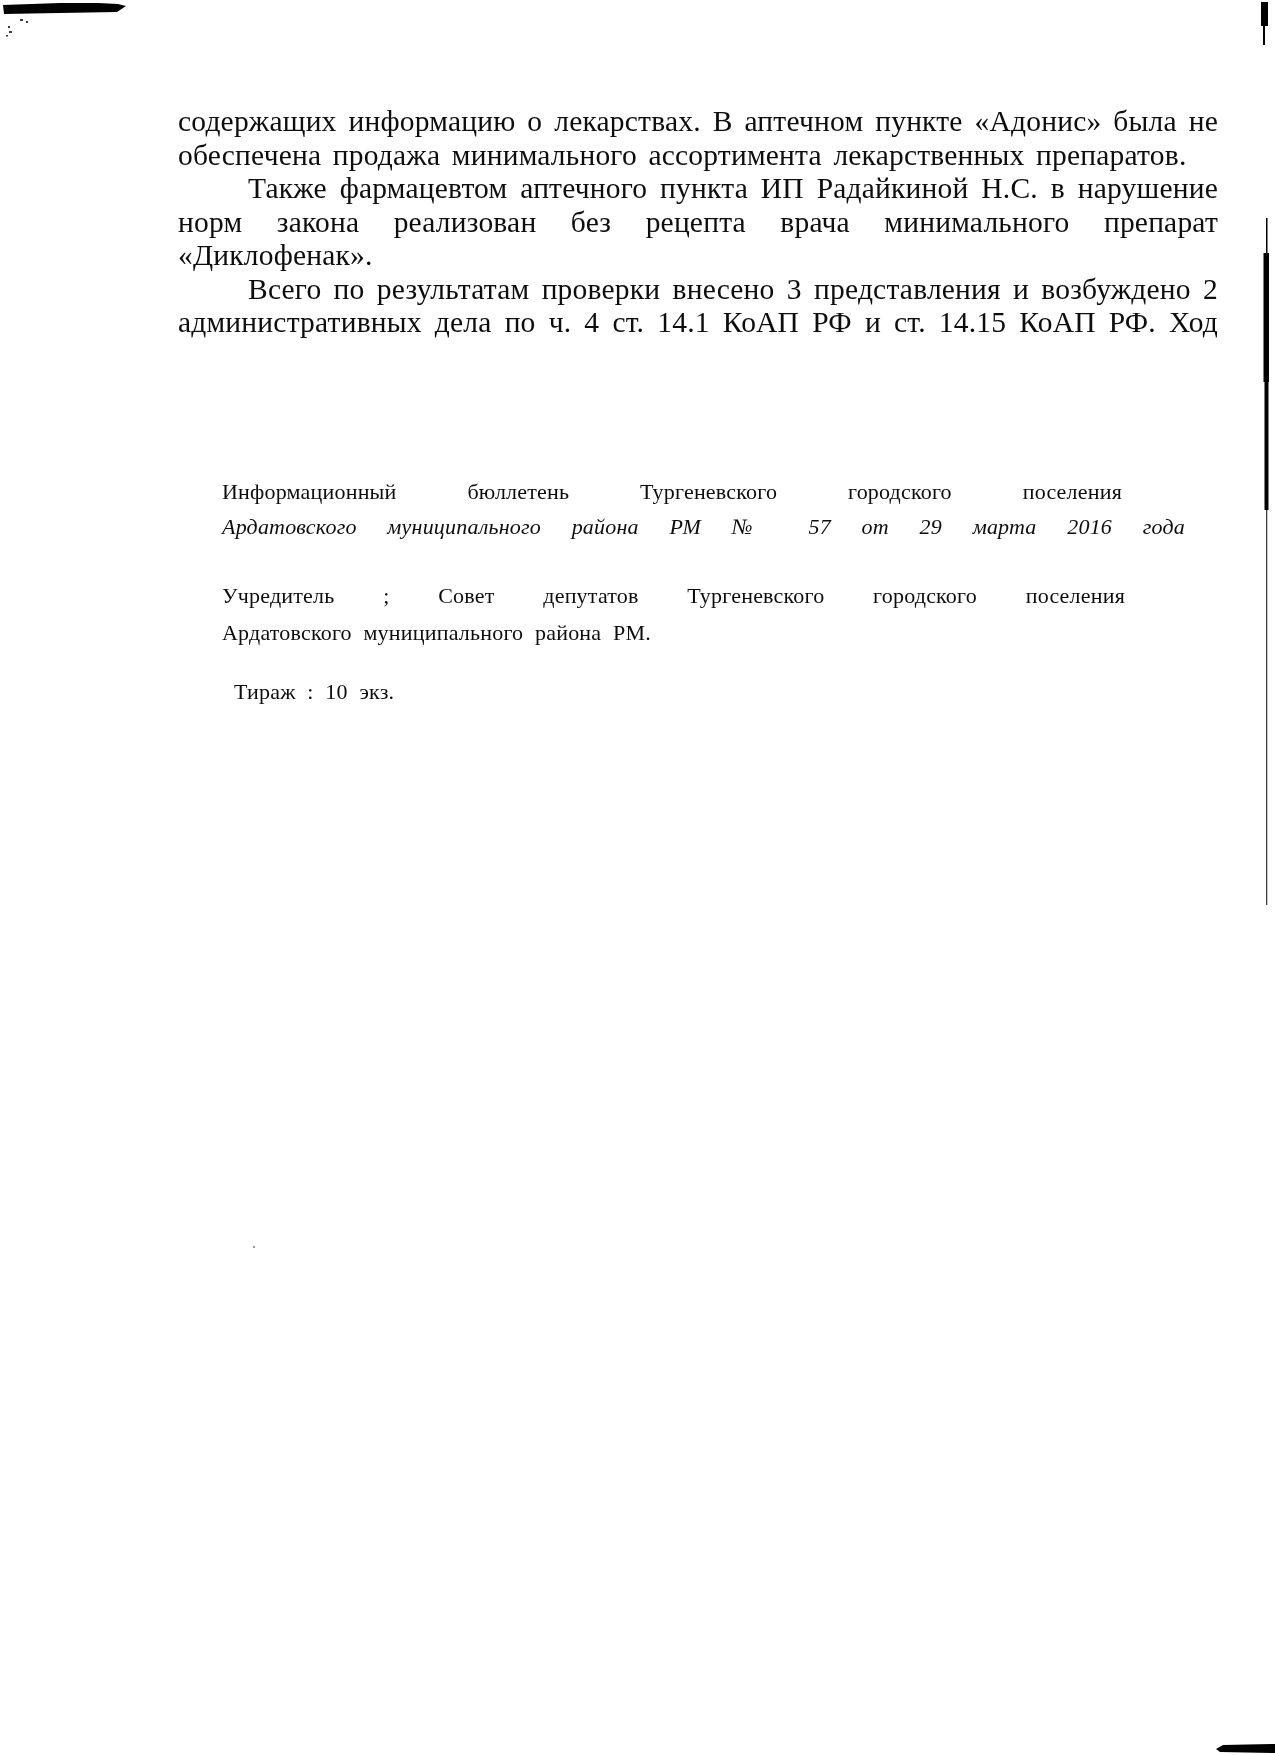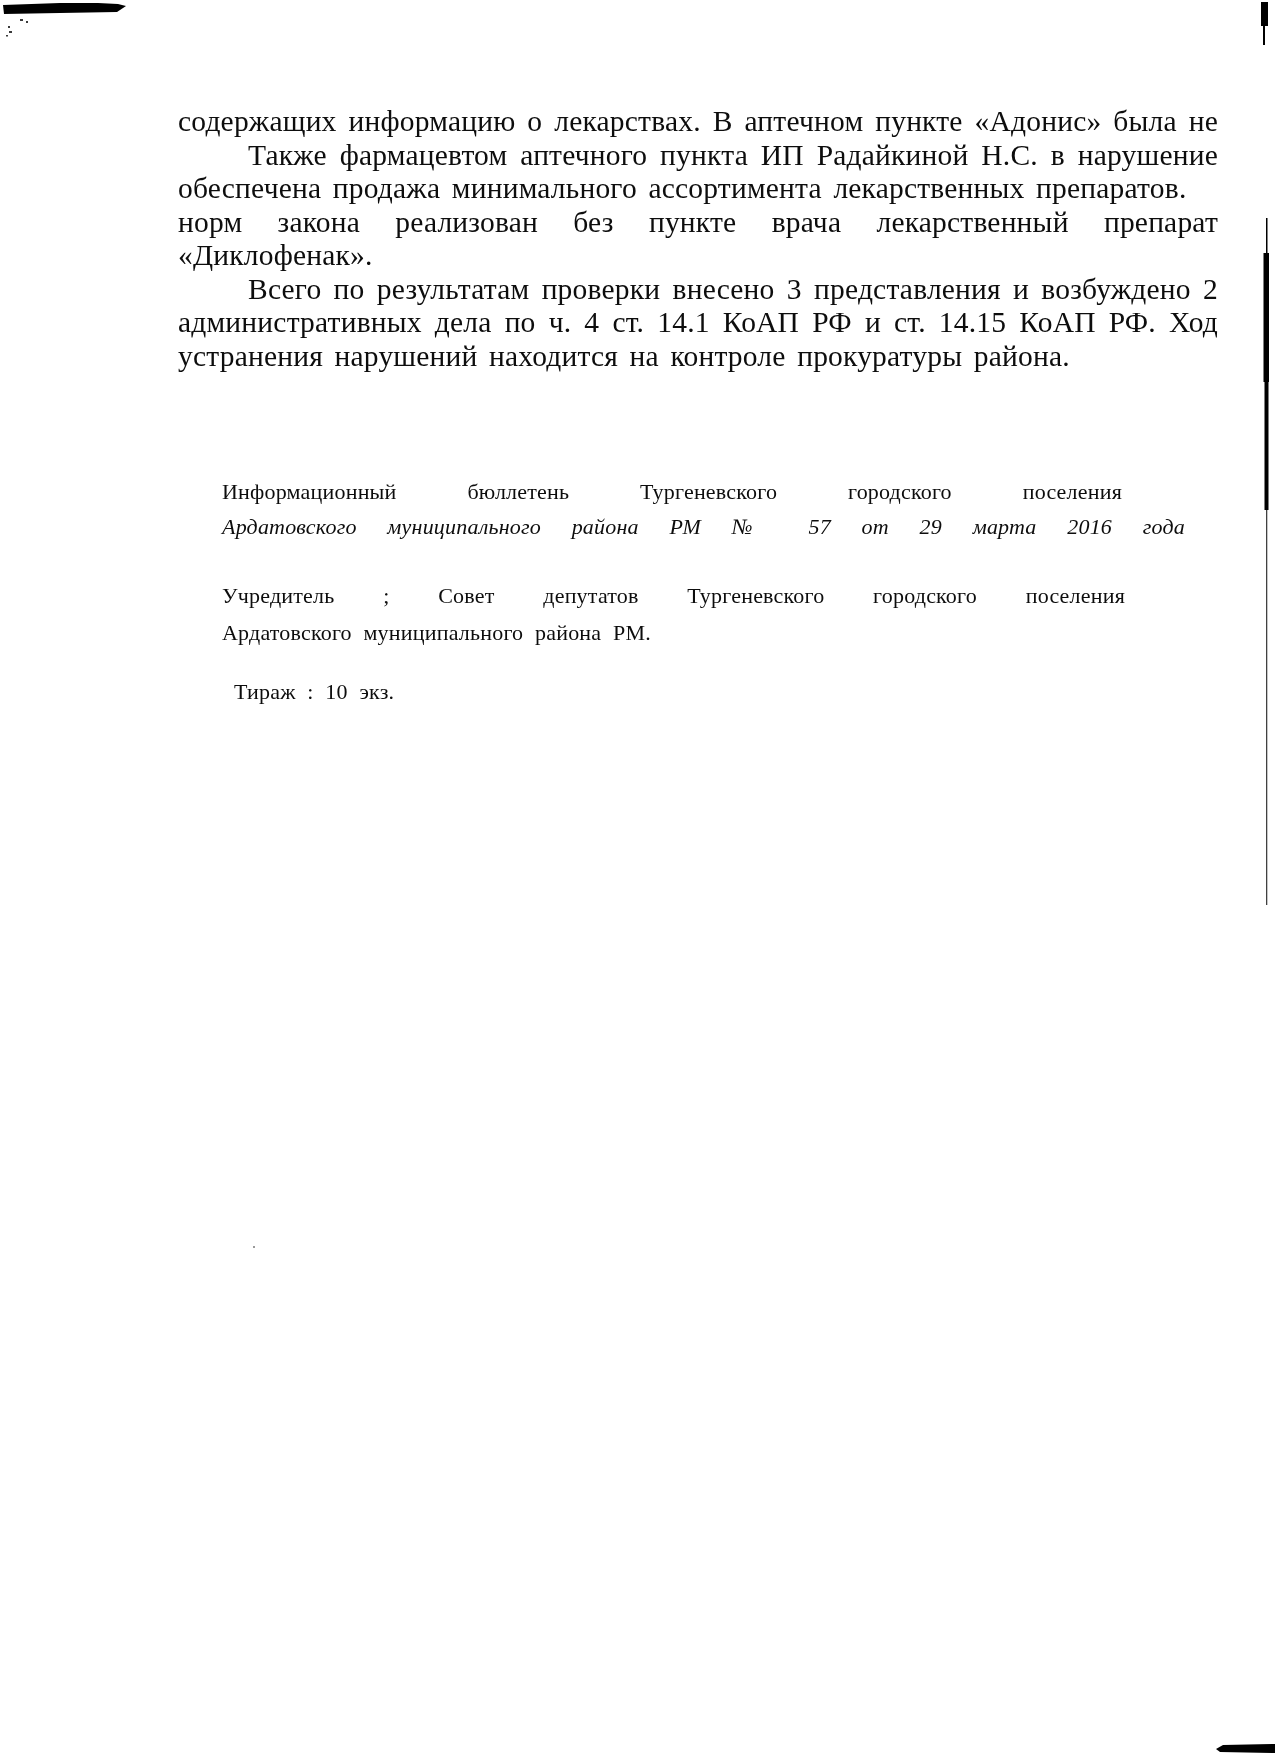--- a/index.html
+++ b/index.html
@@ -74,27 +74,26 @@
       <rect x="1266" y="510" width="1.3" height="395" fill-opacity="0.75"></rect>
     </g>
 
     <path d="M1216,1749 L1223,1745 L1275,1744 L1275,1753 L1220,1752 Z" fill="#000"></path>
 
     <rect x="253" y="1246" width="2" height="2" fill="#9a9a9a"></rect>
   </svg>
 
   <div class="body-text">
     <div class="ln jl">содержащих информацию о лекарствах. В аптечном пункте «Адонис» была не</div>
+    <div class="ln last">обеспечена продажа минимального ассортимента лекарственных препаратов.</div>
     <div class="ln jl indent">Также фармацевтом аптечного пункта ИП Радайкиной Н.С. в нарушение</div>
-    <div class="ln last">обеспечена продажа минимального ассортимента лекарственных препаратов.</div>
-    <div class="ln jl">норм закона реализован без пункте врача лекарственный препарат</div>
+    <div class="ln jl">норм закона реализован без рецепта врача минимального препарат</div>
     <div class="ln last">«Диклофенак».</div>
     <div class="ln jl indent">Всего по результатам проверки внесено 3 представления и возбуждено 2</div>
     <div class="ln jl">административных дела по ч. 4 ст. 14.1 КоАП РФ и ст. 14.15 КоАП РФ. Ход</div>
-    <div class="ln last">устранения нарушений находится на контроле прокуратуры района.</div>
   </div>
 
   <div class="colophon bulletin">
     <div class="ln jl w900">Информационный бюллетень Тургеневского городского поселения</div>
     <div class="ln jl w963">Ардатовского муниципального района РМ № 57 от 29 марта 2016 года</div>
   </div>
 
   <div class="colophon founder">
     <div class="ln jl w903">Учредитель ; Совет депутатов Тургеневского городского поселения</div>
     <div class="ln loose">Ардатовского муниципального района РМ.</div>

